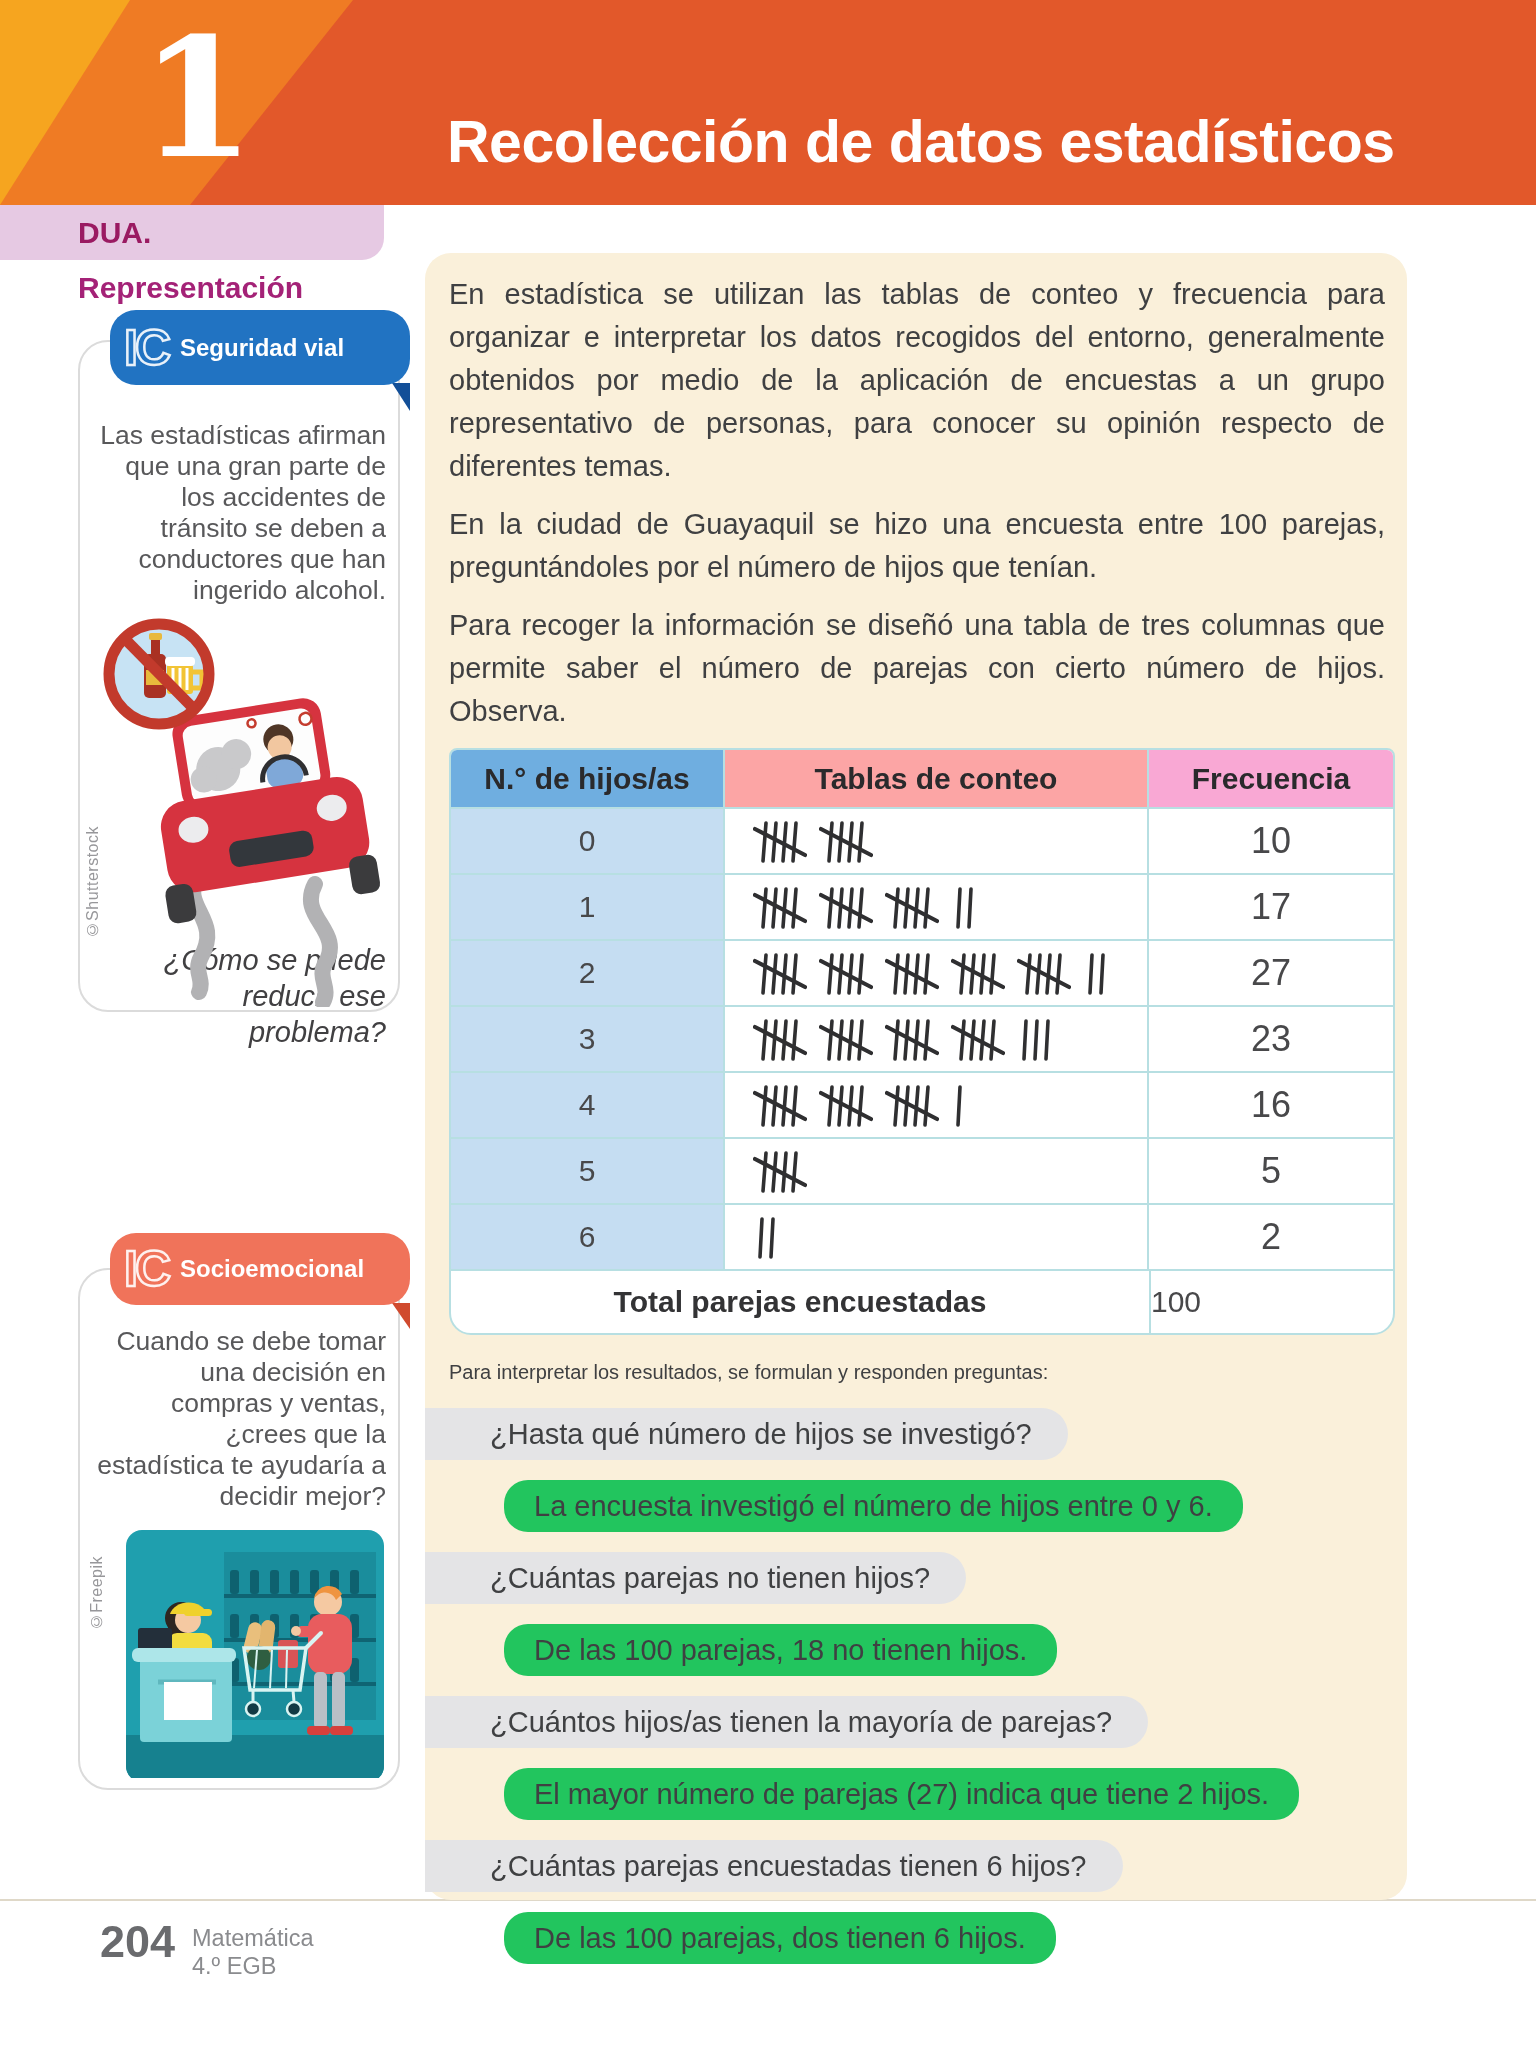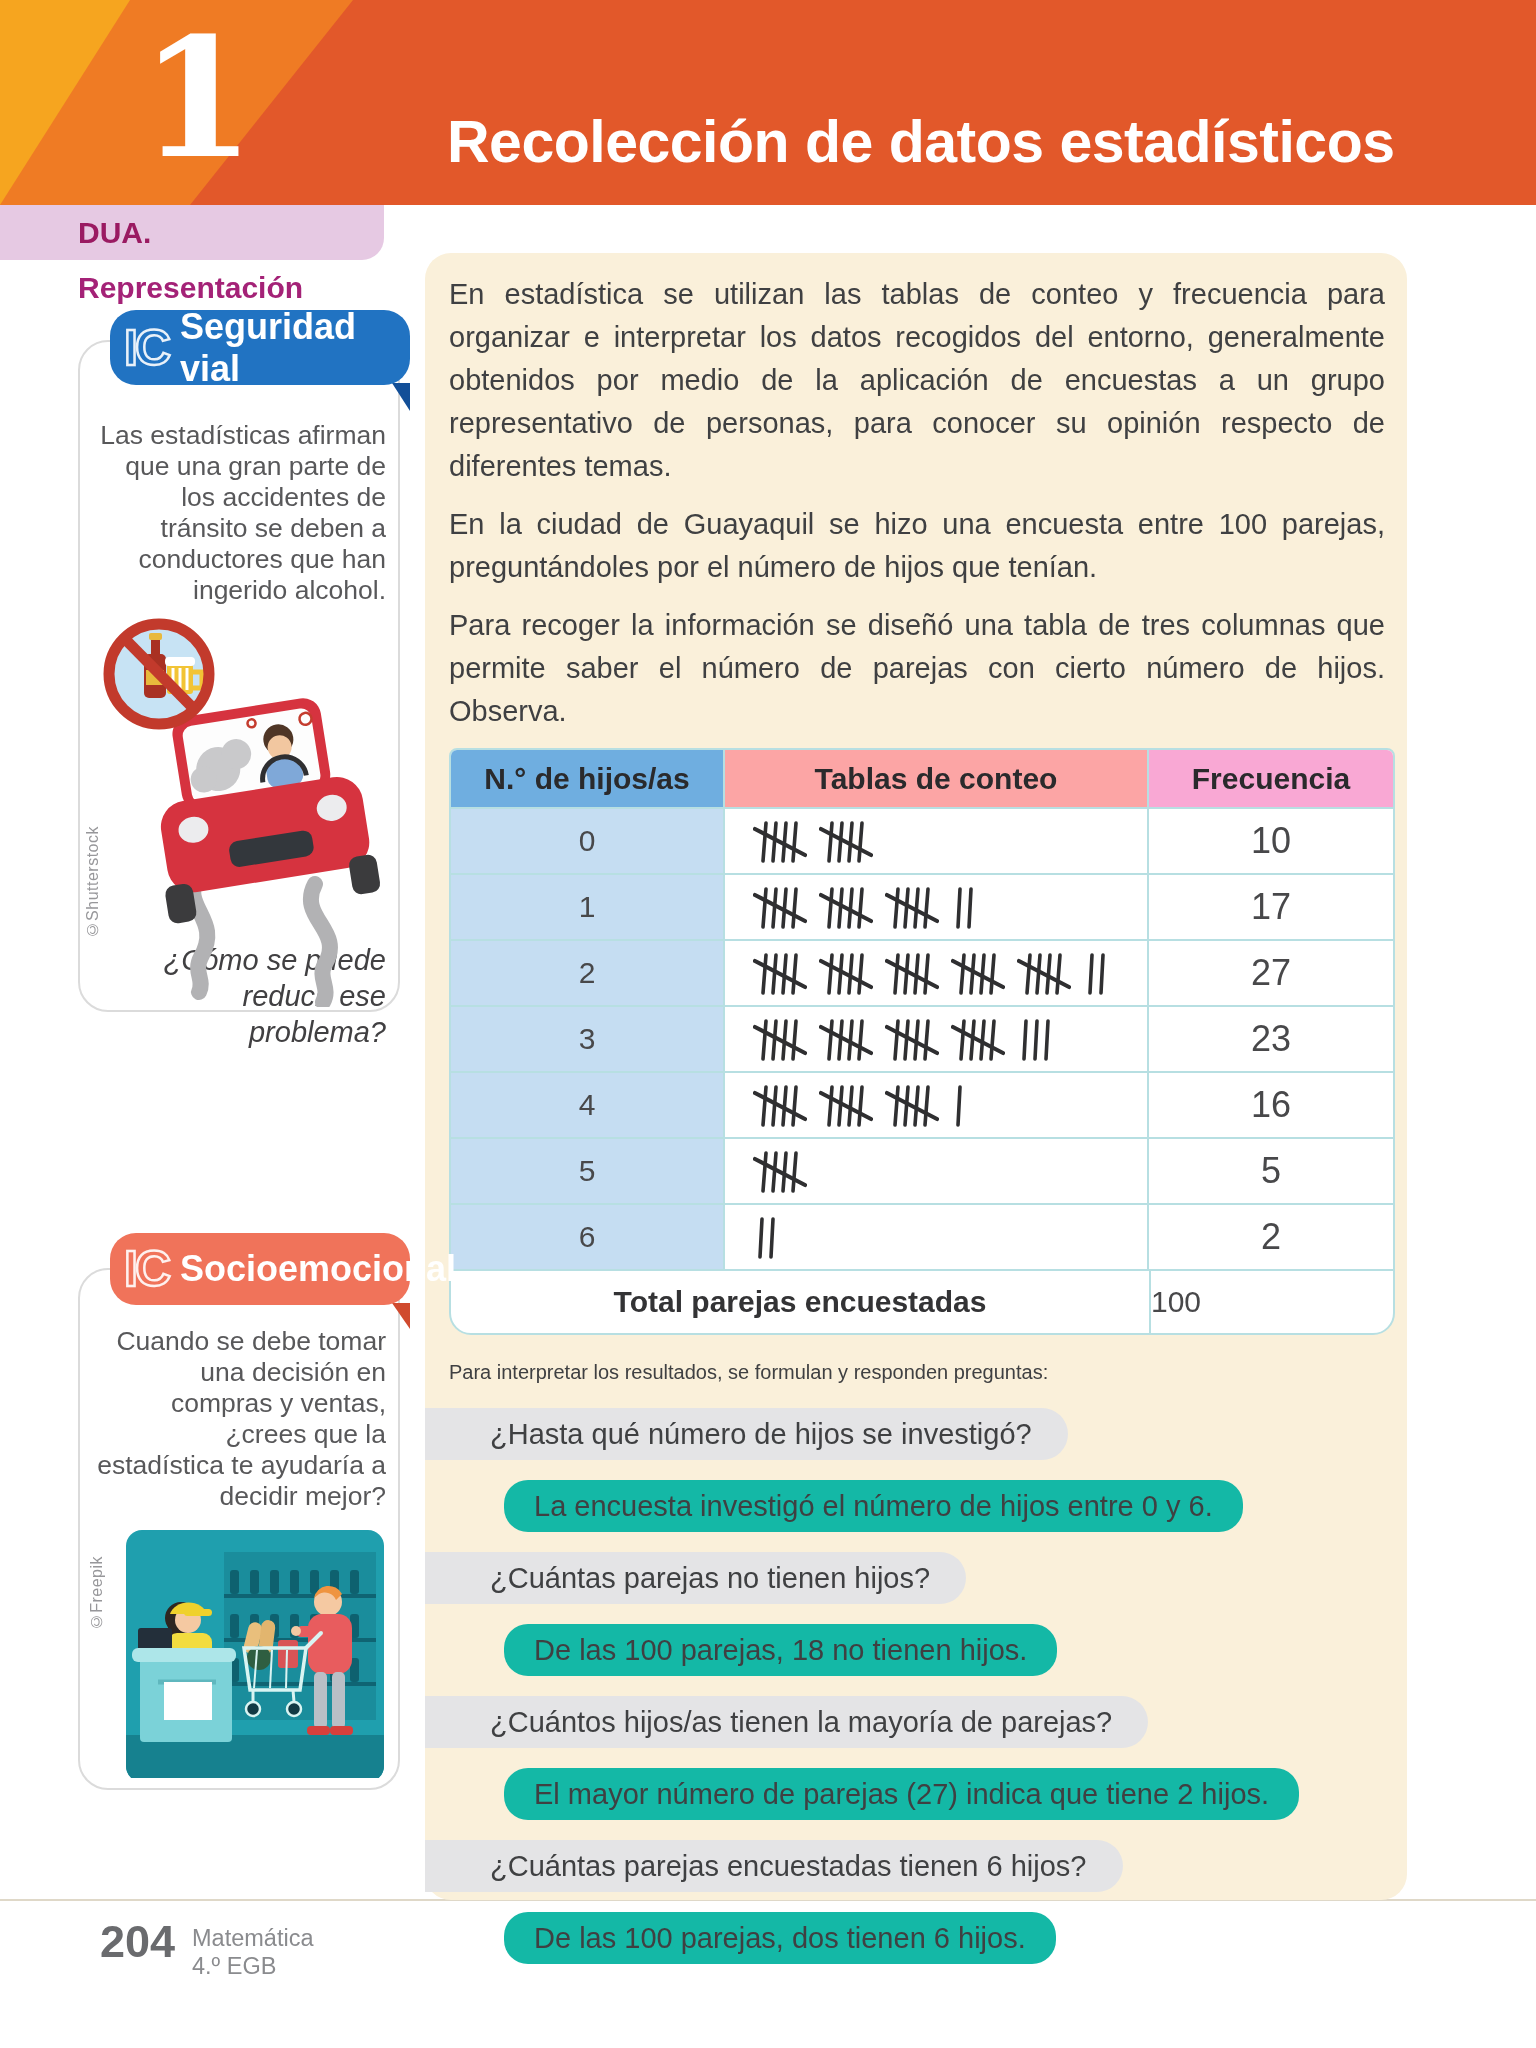--- a/index.html
+++ b/index.html
@@ -29,21 +29,21 @@
   .card-socio{top:1268px;height:522px;padding:56px 12px 0 12px;}
   .side-body{font-size:26.5px;line-height:31px;color:#58585A;}
   .side-question{position:absolute;right:12px;top:600px;font-size:29px;line-height:36px;
             font-style:italic;color:#414042;}
   .side-title{position:absolute;left:110px;width:300px;display:flex;align-items:center;
             border-radius:26px;z-index:3;padding-left:14px;box-sizing:border-box;gap:12px;}
   .title-seguridad{top:310px;height:75px;background:#2173C2;}
   .title-socio{top:1233px;height:72px;background:#F0735A;}
   .ic-logo{font-weight:800;font-size:50px;letter-spacing:-3px;color:transparent;
             -webkit-text-stroke:2.5px rgba(255,255,255,0.9);line-height:1;}
-  .side-title-text{color:#ffffff;font-weight:700;font-size:36px;}
+  .side-title-text{color:#ffffff;font-weight:700;font-size:24px;}
   .notch{position:absolute;width:18px;z-index:2;}
   .notch-blue{left:392px;top:383px;height:28px;background:#134F98;clip-path:polygon(0 0,100% 0,100% 100%);}
   .notch-coral{left:392px;top:1303px;height:26px;background:#D04A2E;clip-path:polygon(0 0,100% 0,100% 100%);}
   .credit-vert{position:absolute;writing-mode:vertical-rl;transform:rotate(180deg);
             font-size:16px;color:#97979A;z-index:2;letter-spacing:0.5px;}
   .credit-shutterstock{left:84px;top:826px;}
   .credit-freepik{left:88px;top:1556px;}
   .illus{position:absolute;z-index:2;}
   .car-illus{left:95px;top:612px;}
   .store-illus{left:126px;top:1530px;border-radius:16px;overflow:hidden;}
@@ -66,21 +66,21 @@
   .td-tally{display:flex;align-items:center;gap:12px;padding-left:28px;background:#ffffff;}
   .td-freq{text-align:center;line-height:64px;font-size:36px;color:#48484A;background:#ffffff;}
   .t-total > div{border-top:2px solid #B7DFE2;height:62px;line-height:62px;}
   .t-total-label{text-align:center;font-weight:600;font-size:30px;color:#333335;}
   .t-total-value{text-align:left;font-size:30px;color:#48484A;}
 
   .interpret-intro{font-size:20px;color:#3F4042;margin:26px 0 0 0;}
   .qa-stack{margin:24px 0 0 -24px;display:flex;flex-direction:column;gap:20px;}
   .bubble{height:52px;line-height:52px;font-size:29px;color:#3F4042;width:fit-content;white-space:nowrap;}
   .bubble.q{background:#E4E4E6;border-radius:0 26px 26px 0;padding:0 36px 0 65px;}
-  .bubble.a{background:#14b8a6;border-radius:24px;padding:0 30px;margin-left:79px;text-align:right;}
+  .bubble.a{background:#22c55e;border-radius:24px;padding:0 30px;margin-left:79px;text-align:right;}
 
   
   .footer-line{position:absolute;left:0;top:1899px;width:1536px;height:2px;background:#DFD8C8;}
   .page-number{position:absolute;left:100px;top:1916px;font-size:45px;font-weight:700;color:#6A6B6E;}
   .footer-subject{position:absolute;left:192px;top:1924px;font-size:23.5px;line-height:28px;color:#8A8B8E;}
 </style>
 </head>
 <body>
 
 <div class="page">

